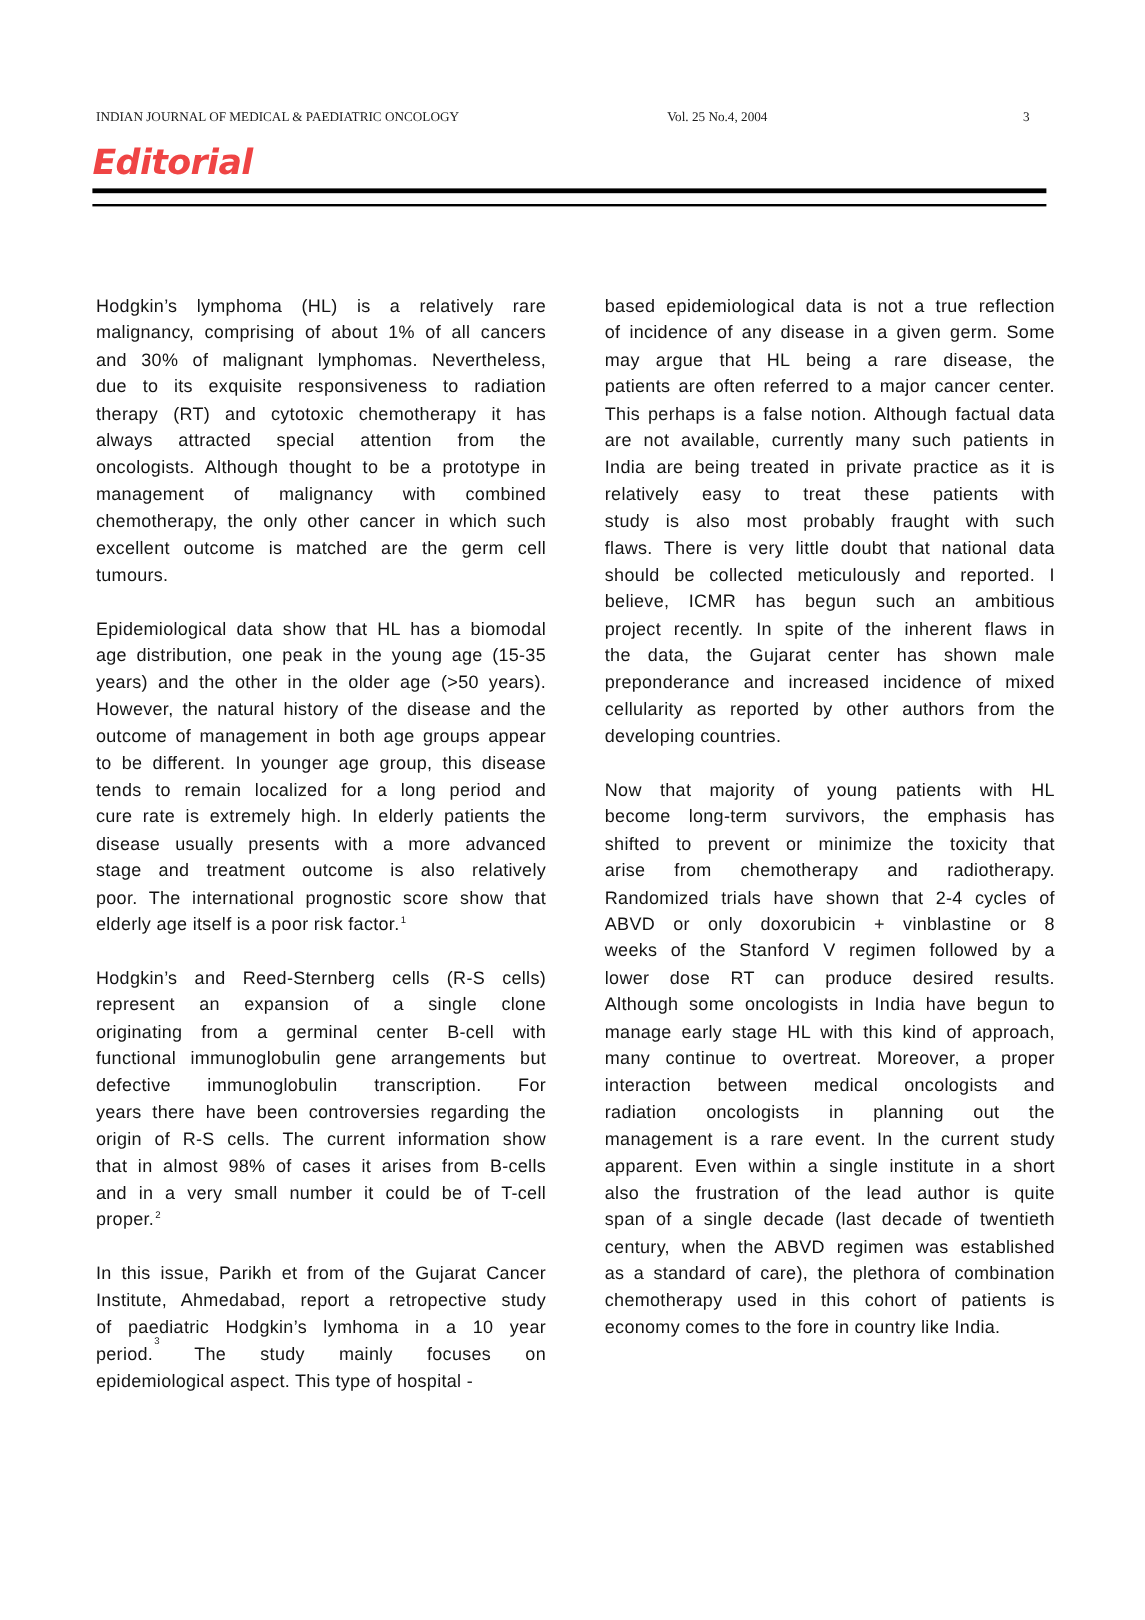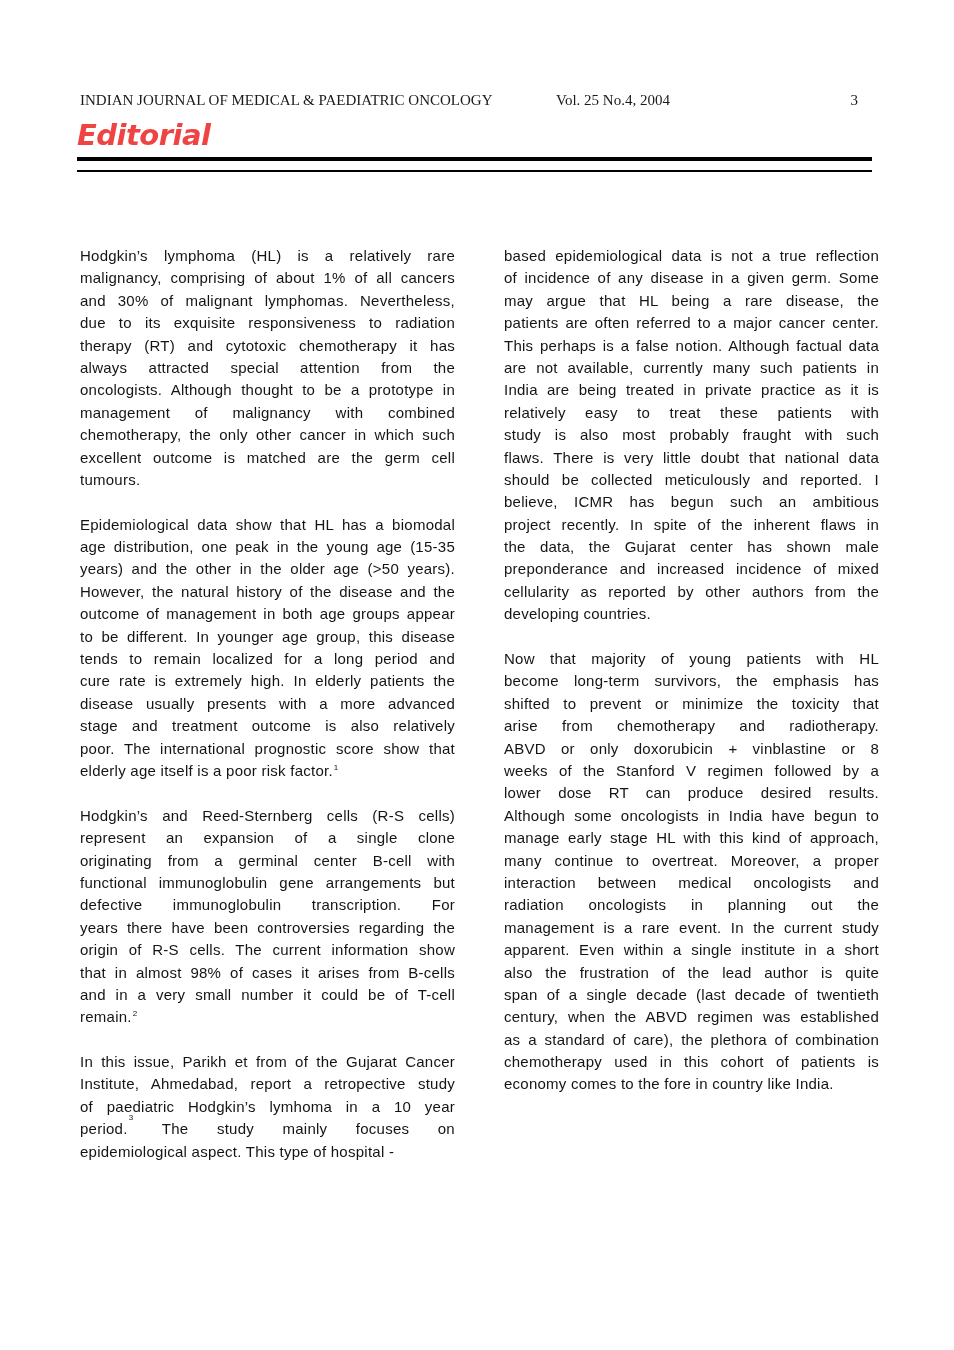--- a/index.html
+++ b/index.html
@@ -1,19 +1,19 @@
 <!DOCTYPE html>
 <html><head>
   <meta charset="utf-8">
   <style>
     html, body { margin: 0; padding: 0; background: #ffffff; }
     body { width: 954px; height: 1350px; position: relative; overflow: hidden; color: #111; }
     .running-head {
       position: absolute; top: 92px; left: 80px; width: 778px; height: 18px;
-      font-family: "Liberation Serif", serif; font-size: 15px; color: #1a1a1a;
+      font-family: "Liberation Serif", serif; font-size: 11px; color: #1a1a1a;
     }
     .running-head .journal { position: absolute; left: 0; top: 0; }
     .running-head .volume { position: absolute; left: 476px; top: 0; }
     .running-head .page-no { position: absolute; right: 0; top: 0; }
     .section-title {
       position: absolute; top: 118px; left: 77px;
       font-family: "DejaVu Sans", sans-serif; font-weight: bold; font-style: italic;
       font-size: 29px; letter-spacing: -0.5px; color: #ef4444;
     }
     .rule-thick { position: absolute; left: 77px; width: 795px; top: 157px; height: 4px; background: #000; }
@@ -73,21 +73,21 @@
     <div class="para">
       <span class="line"><span>Hodgkin’s and Reed-Sternberg cells (R-S cells)</span></span>
       <span class="line"><span>represent an expansion of a single clone</span></span>
       <span class="line"><span>originating from a germinal center B-cell with</span></span>
       <span class="line"><span>functional immunoglobulin gene arrangements but</span></span>
       <span class="line"><span>defective immunoglobulin transcription. For</span></span>
       <span class="line"><span>years there have been controversies regarding the</span></span>
       <span class="line"><span>origin of R-S cells. The current information show</span></span>
       <span class="line"><span>that in almost 98% of cases it arises from B-cells</span></span>
       <span class="line"><span>and in a very small number it could be of T-cell</span></span>
-      <span class="line last"><span>remain.</span><sup>2</sup></span>
+      <span class="line last"><span>proper.</span><sup>2</sup></span>
     </div>
     <div class="para">
       <span class="line"><span>In this issue, Parikh et from of the Gujarat Cancer</span></span>
       <span class="line"><span>Institute, Ahmedabad, report a retropective study</span></span>
       <span class="line"><span>of paediatric Hodgkin’s lymhoma in a 10 year</span></span>
       <span class="line" style="display: flex; justify-content: space-between;">
         <span style="display: flex;">
           <span style="margin-right: 0px;">period.</span>
           <sup>3</sup>
         </span>
@@ -118,20 +118,21 @@
       <span class="line"><span>the data, the Gujarat center has shown male</span></span>
       <span class="line"><span>preponderance and increased incidence of mixed</span></span>
       <span class="line"><span>cellularity as reported by other authors from the</span></span>
       <span class="line last"><span>developing countries.</span></span>
     </div>
     <div class="para">
       <span class="line"><span>Now that majority of young patients with HL</span></span>
       <span class="line"><span>become long-term survivors, the emphasis has</span></span>
       <span class="line"><span>shifted to prevent or minimize the toxicity that</span></span>
       <span class="line"><span>arise from chemotherapy and radiotherapy.</span></span>
+      <span class="line"><span>Randomized trials have shown that 2-4 cycles of</span></span>
       <span class="line"><span>ABVD or only doxorubicin + vinblastine or 8</span></span>
       <span class="line"><span>weeks of the Stanford V regimen followed by a</span></span>
       <span class="line"><span>lower dose RT can produce desired results.</span></span>
       <span class="line"><span>Although some oncologists in India have begun to</span></span>
       <span class="line"><span>manage early stage HL with this kind of approach,</span></span>
       <span class="line"><span>many continue to overtreat. Moreover, a proper</span></span>
       <span class="line"><span>interaction between medical oncologists and</span></span>
       <span class="line"><span>radiation oncologists in planning out the</span></span>
       <span class="line"><span>management is a rare event. In the current study</span></span>
       <span class="line"><span>apparent. Even within a single institute in a short</span></span>

